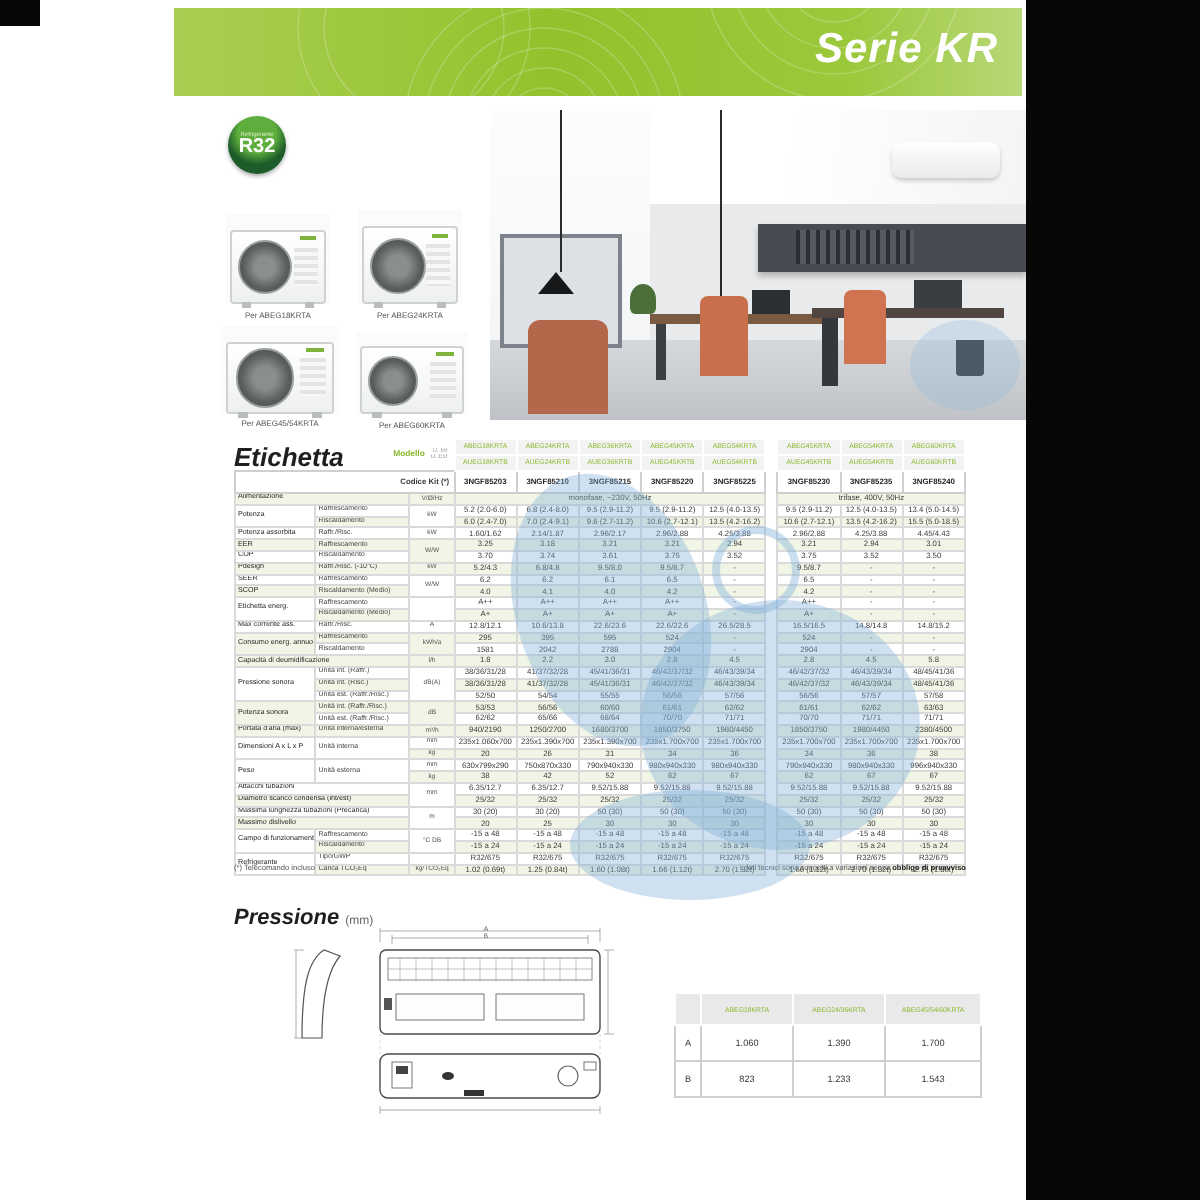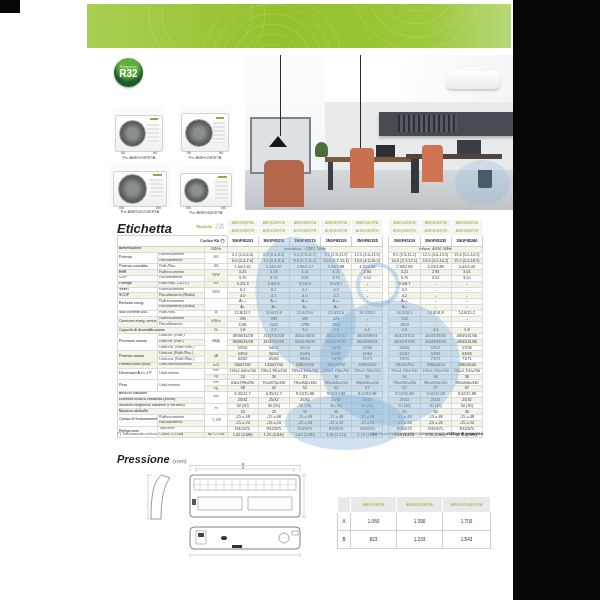--- a/index.html
+++ b/index.html
@@ -130,20 +130,21 @@
         <circle cx="185" cy="60" r="60"></circle>
           <circle cx="185" cy="60" r="70"></circle>
         <circle cx="330" cy="-18" r="25"></circle>
           <circle cx="330" cy="-18" r="38"></circle>
         <circle cx="330" cy="-18" r="51"></circle>
           <circle cx="330" cy="-18" r="64"></circle>
         <circle cx="120" cy="10" r="45"></circle>
           <circle cx="120" cy="10" r="58"></circle>
       </g>
     </svg>
+    <span class="banner-title">Serie KR</span>
   </div>
 
   <div class="abs badge">
     <span class="tiny">Refrigerante</span>
     <span class="big">R32</span>
   </div>
 
   <div class="abs unit" style="left:113px;top:107px;width:52px;height:45px;">
     <div class="body">
       <div class="fan"></div>

